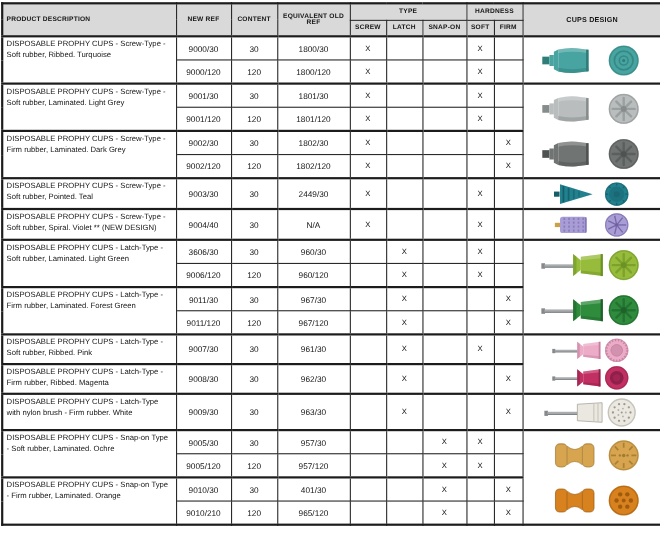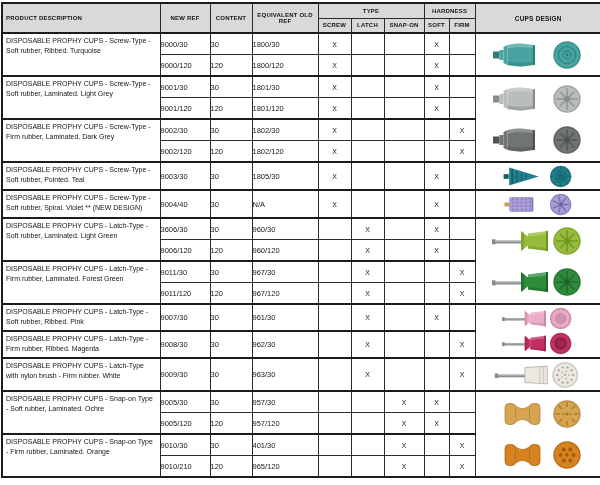--- a/index.html
+++ b/index.html
@@ -5,21 +5,21 @@
   html,body { margin:0; padding:0; background:#ffffff; }
   body { width:600px; height:485px; font-family:"Liberation Sans", sans-serif; color:#151515; }
   .page { width:600px; height:485px; box-sizing:border-box; padding:2px 1px 0 1px; background:#fff; }
   table { border-collapse:collapse; table-layout:fixed; width:598px; border:2px solid #1c1c1c; }
   th, td { border:1px solid #2a2a2a; padding:0; overflow:hidden; }
   thead th { background:#d9d9d9; font-size:6px; font-weight:bold; letter-spacing:0.2px; padding:1px 2px; text-align:center; vertical-align:middle; }
   thead th.left { text-align:left; padding-left:3px; }
   thead th.big { font-size:6.5px; }
   td.desc { vertical-align:top; text-align:left; font-size:7px; line-height:10.2px; padding:2px 3px 0 3px; }
   td.desc .desc-in { overflow:hidden; }
-  td.num { font-size:7.5px; text-align:left; vertical-align:middle; white-space:nowrap; }
+  td.num { font-size:7.5px; text-align:center; vertical-align:middle; white-space:nowrap; }
   td.mark { font-size:7px; text-align:center; vertical-align:middle; }
   td.cups { vertical-align:middle; padding:0; }
   .cups-in { display:flex; flex-direction:column; justify-content:space-around; align-items:center; }
   tr.gs td { border-top:2px solid #1c1c1c; }
 </style>
 </head>
 <body>
 
 <div class="page">
   <table>
@@ -180,21 +180,21 @@
           <td class="mark"></td>
           <td class="mark"></td>
           <td class="mark">X</td>
         </tr>
         <tr class="gs" style="height: 27px;">
           <td class="desc" rowspan="1">
             <div class="desc-in" style="height:24px">DISPOSABLE PROPHY CUPS -  Screw-Type - Soft rubber, Pointed. Teal</div>
           </td>
           <td class="num">9003/30</td>
           <td class="num">30</td>
-          <td class="num">1805/30</td>
+          <td class="num">2449/30</td>
           <td class="mark">X</td>
           <td class="mark"></td>
           <td class="mark"></td>
           <td class="mark">X</td>
           <td class="mark"></td>
           <td class="cups" rowspan="1">
             <div class="cups-in" style="height:25px">
               <svg width="92" height="32" viewBox="0 0 92 32">
                 <rect x="2" y="13" width="6.5" height="6" fill="#155E68"></rect>
                 <polygon points="9,4.5 9,27.5 47,16" fill="#22818E"></polygon>

